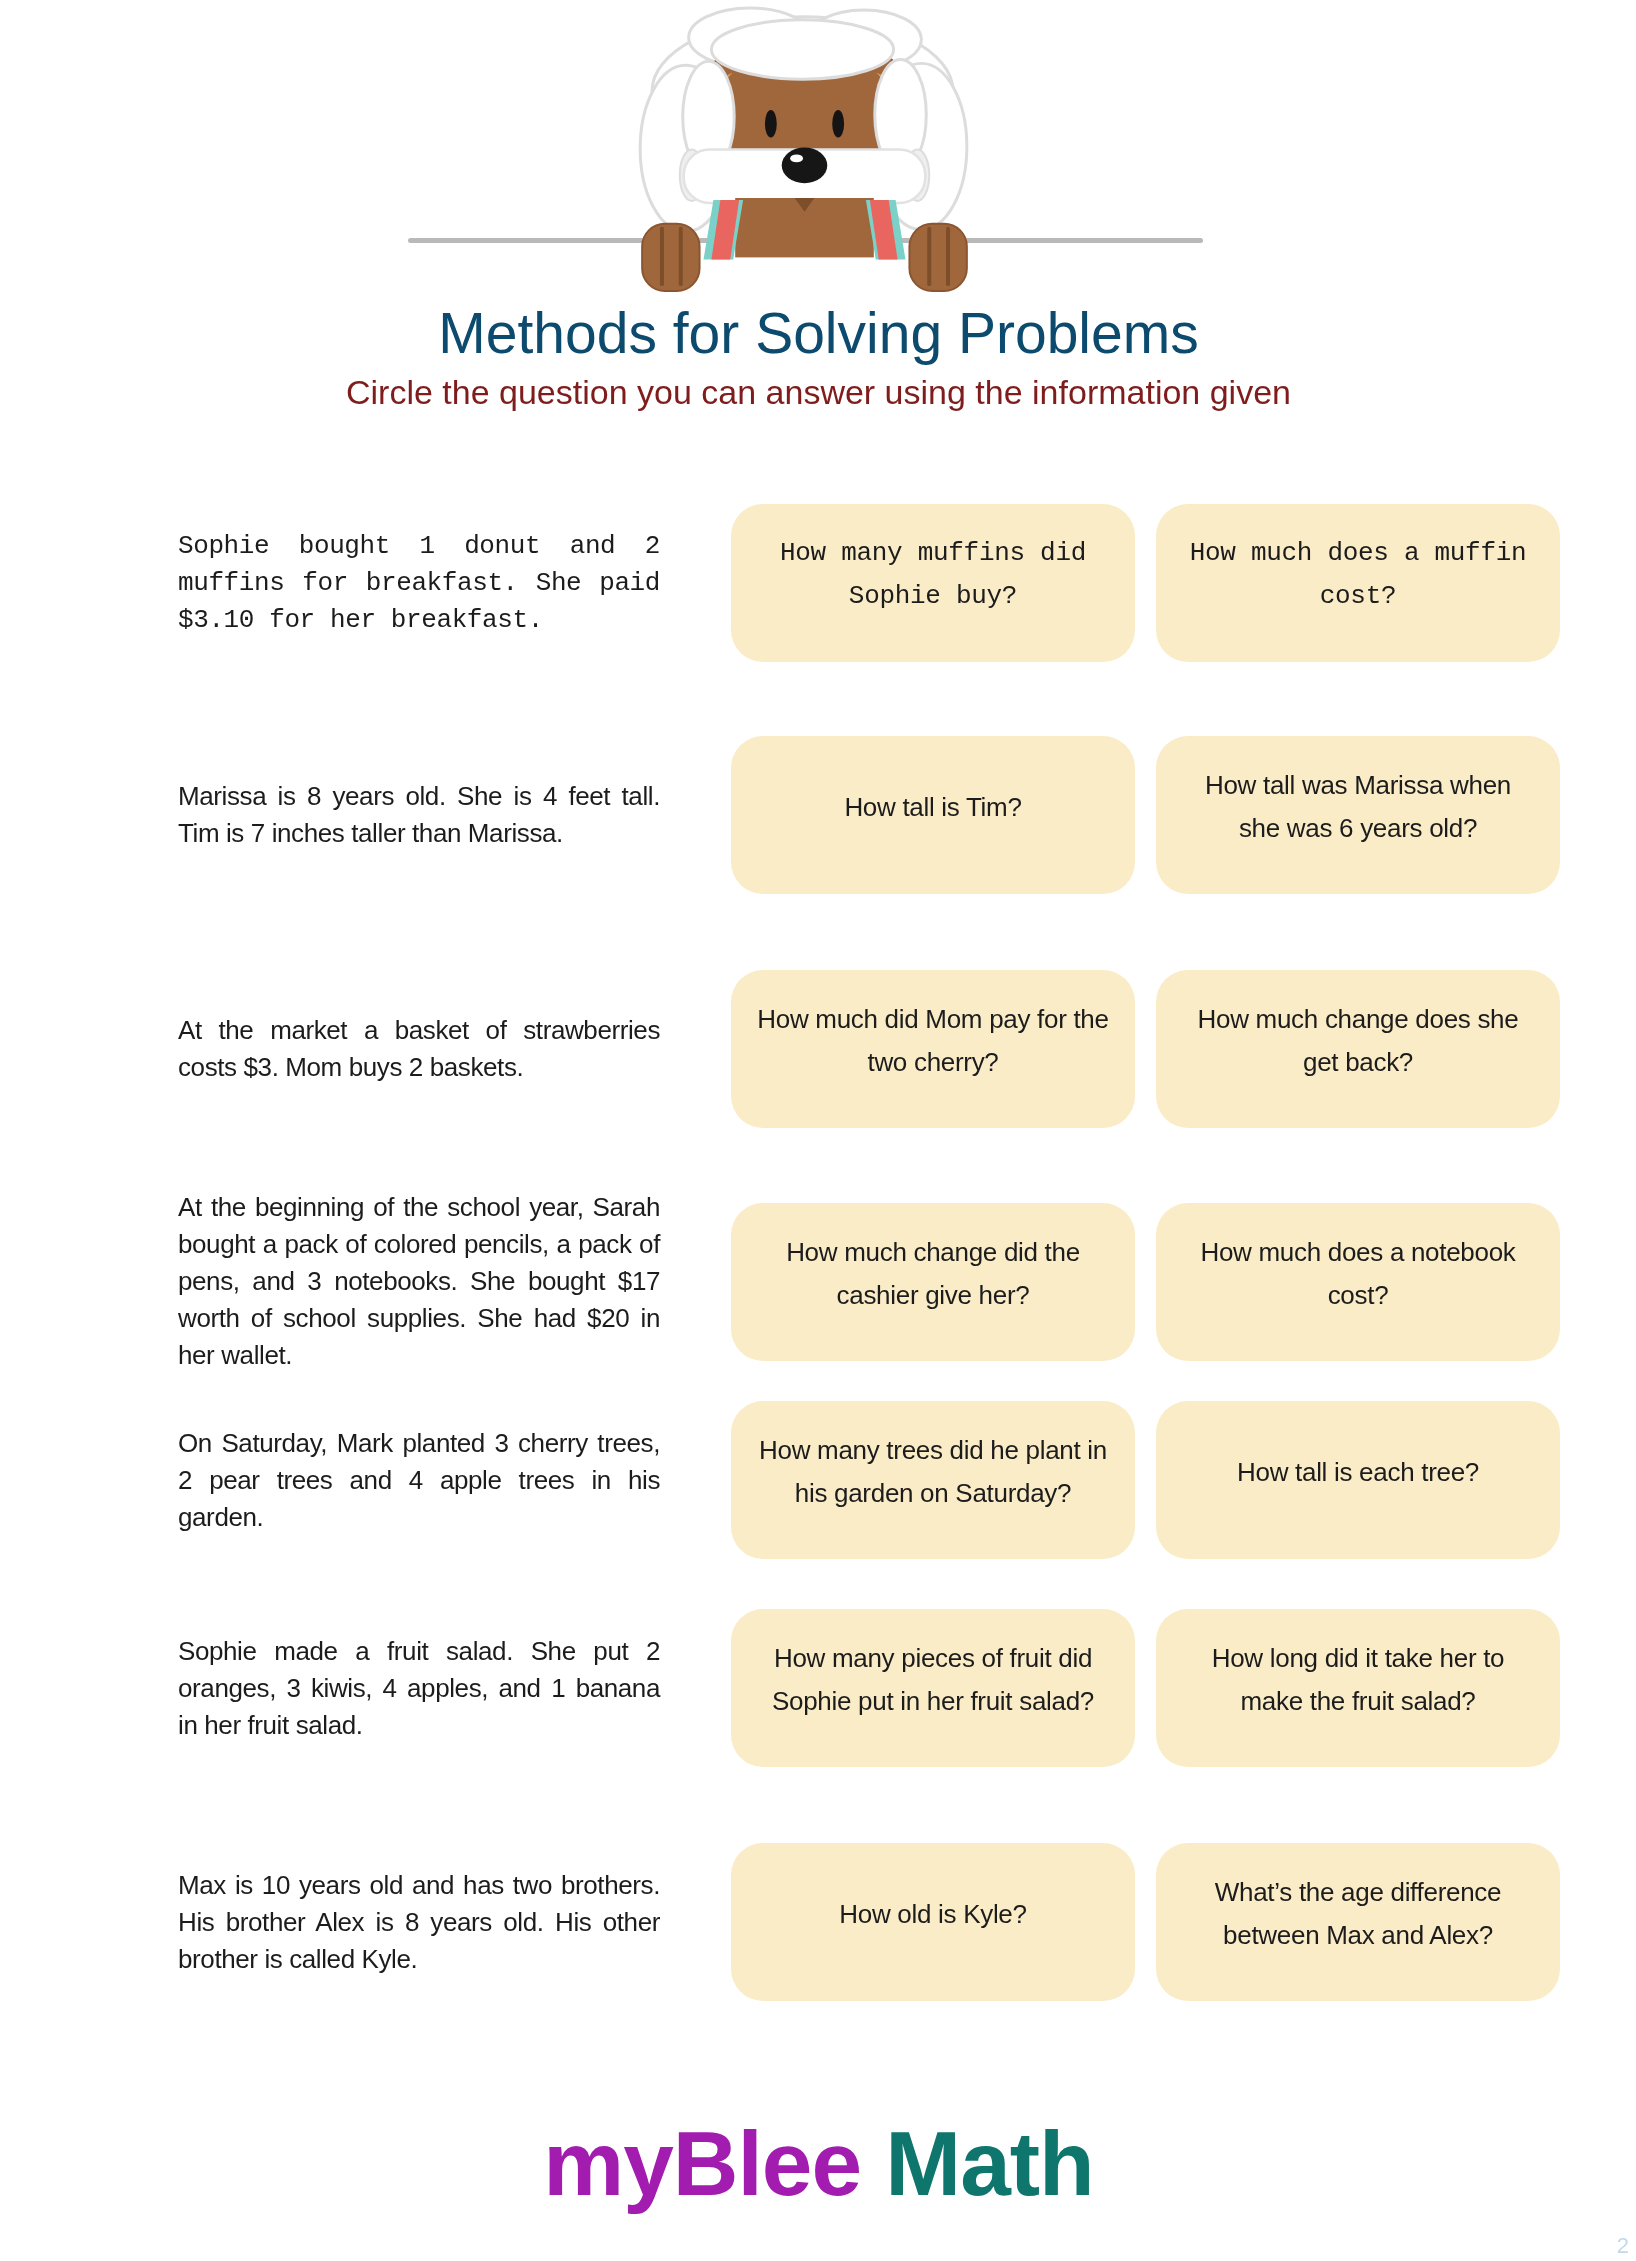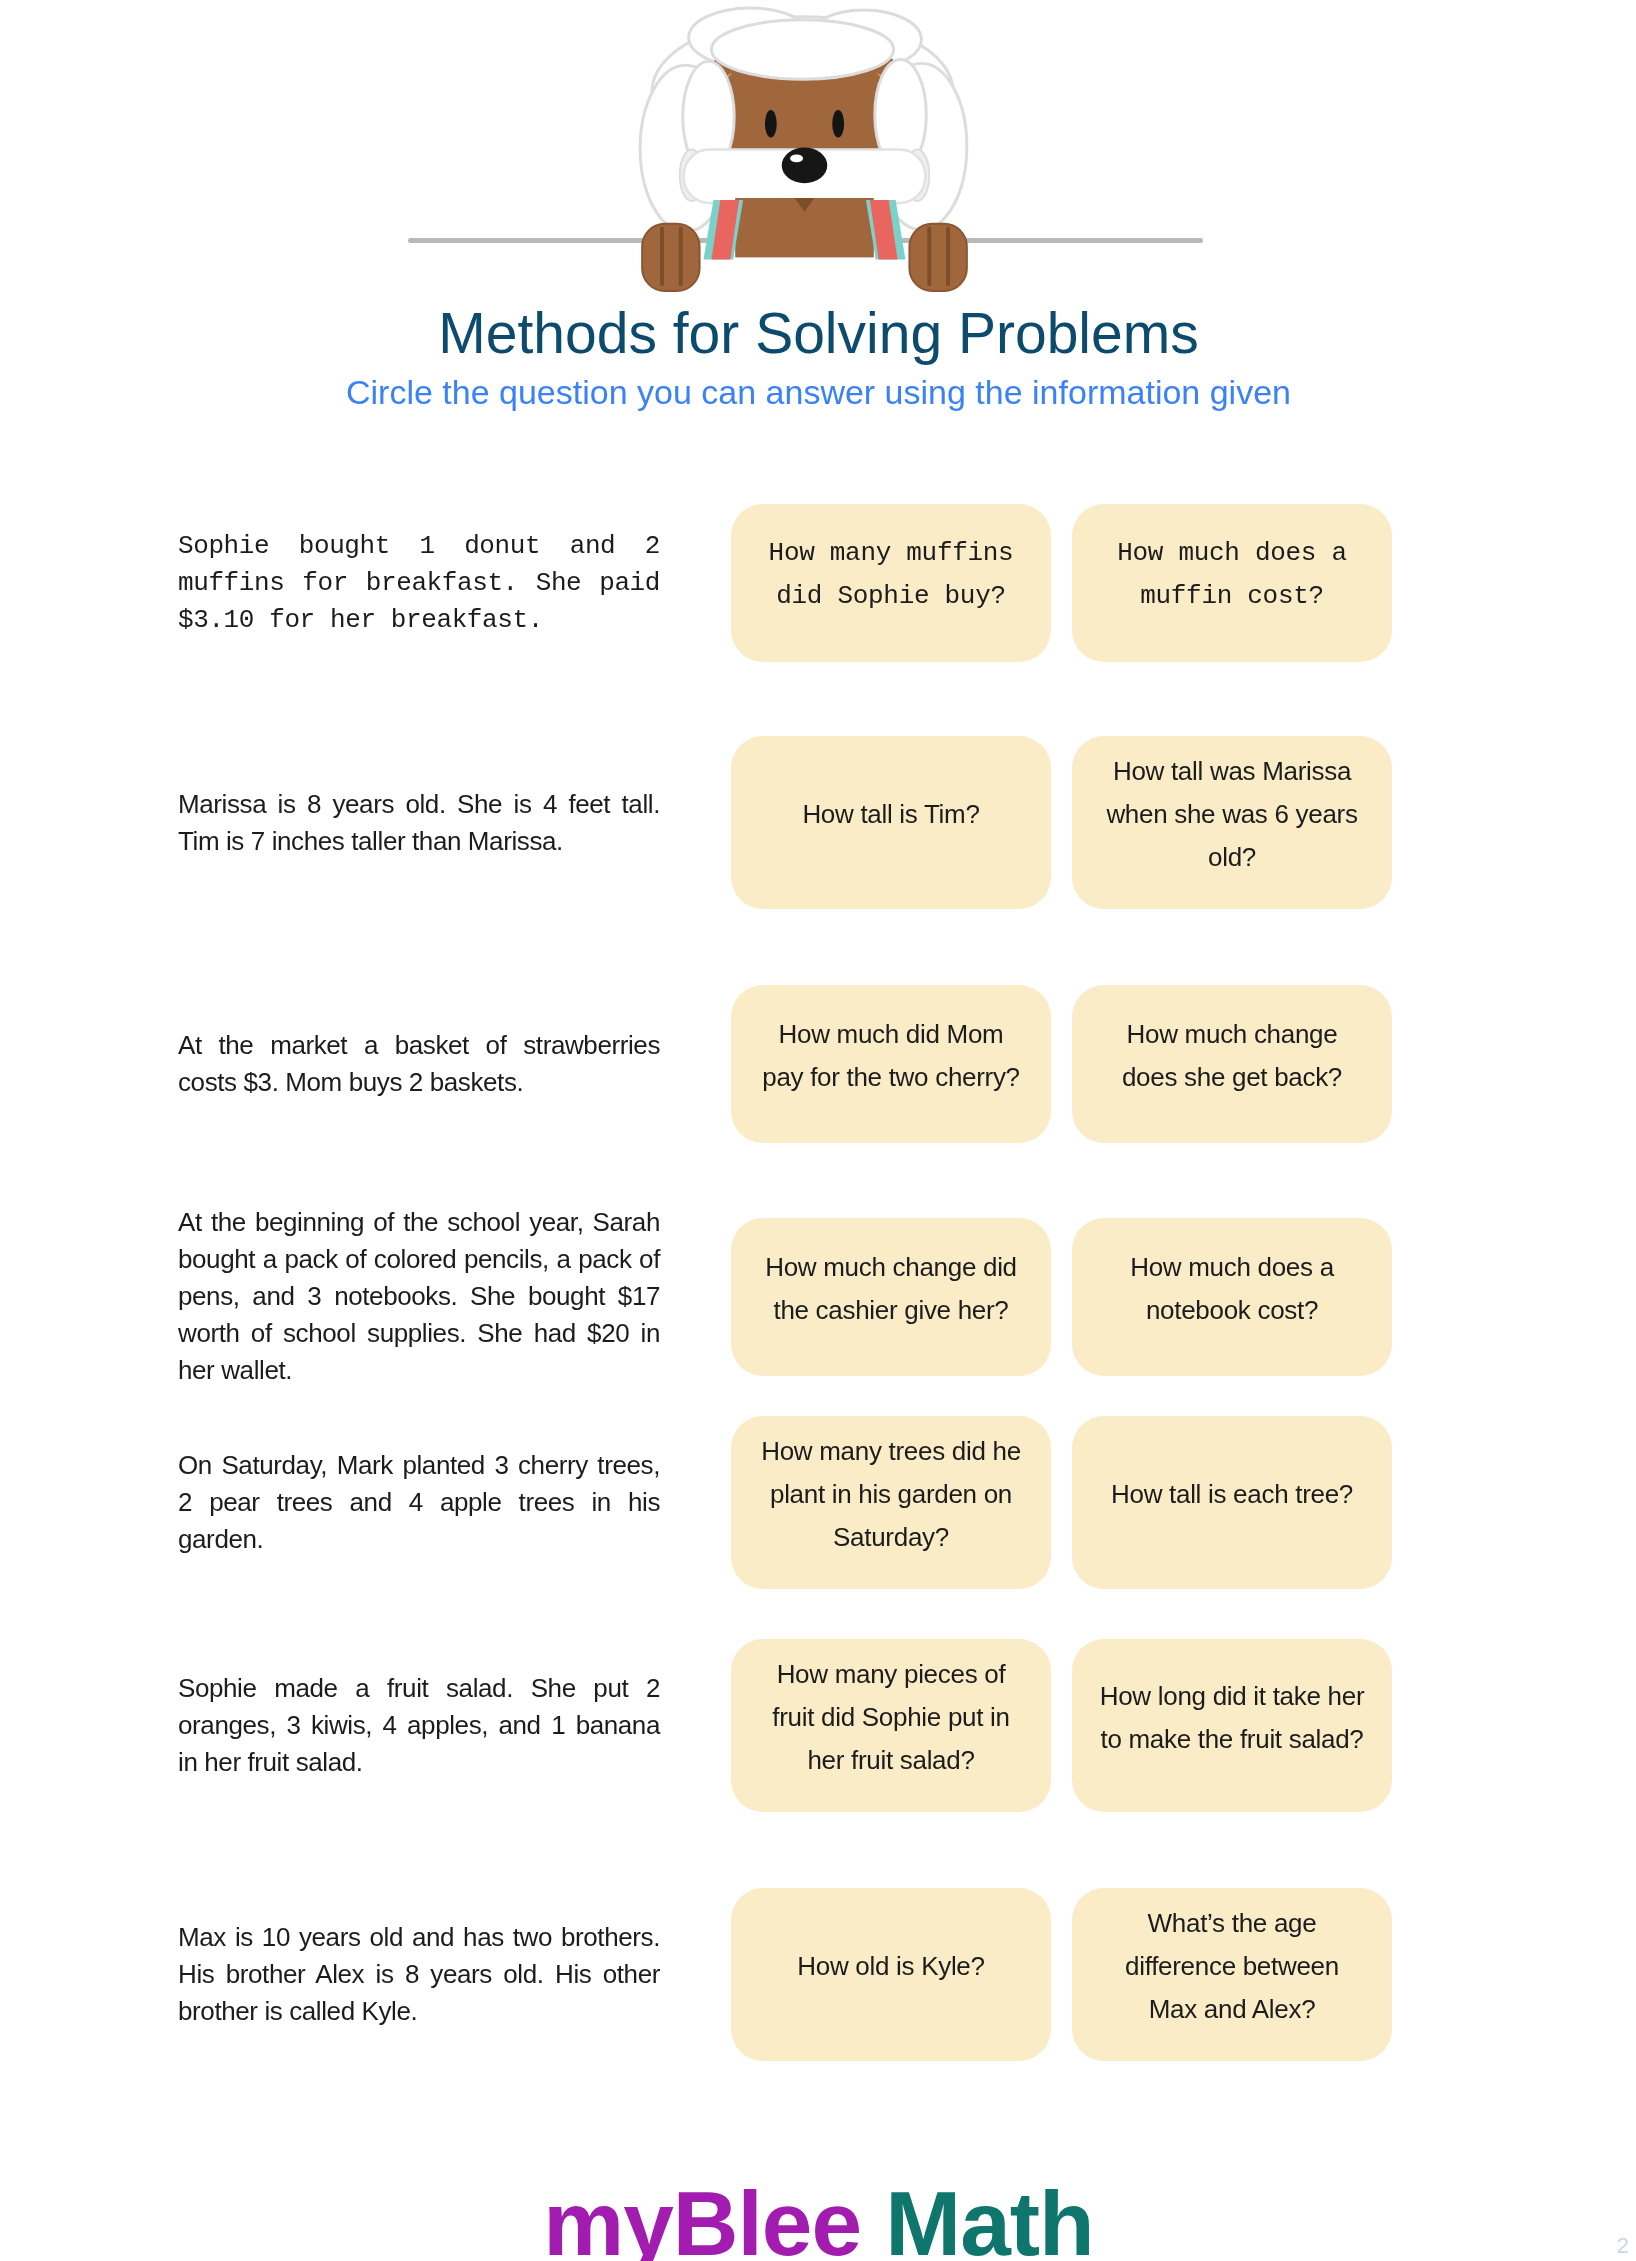--- a/index.html
+++ b/index.html
@@ -18,41 +18,41 @@
     width:795px;height:5px;background:#b9b9b9;border-radius:3px;
   }
   .mascot-svg{position:absolute;left:547px;top:0;width:515px;height:297px;}
   .page-title{
     margin:6px 0 0 0;text-align:center;
     font-size:57px;font-weight:400;line-height:61px;color:#0c4a6e;
     letter-spacing:0px;
   }
   .page-subtitle{
     margin:8px 0 0 0;text-align:center;
-    font-size:34px;font-weight:400;line-height:40px;color:#3b82f6;
+    font-size:34px;font-weight:400;line-height:40px;color:#7f1d1d;
   }
   
   .rows{padding-left:178px;margin-top:92px;}
   .row{display:flex;align-items:center;}
   .row:nth-of-type(1){margin-bottom:74px;font-family:Liberation Mono, monospace;}
   .row:nth-of-type(2){margin-bottom:76px;}
   .row:nth-of-type(3){margin-bottom:61px;}
   .row:nth-of-type(4){margin-bottom:27px;}
   .row:nth-of-type(5){margin-bottom:50px;}
   .row:nth-of-type(6){margin-bottom:76px;}
   .row:nth-of-type(7){margin-bottom:0;}
   .problem{
     width:482px;
     font-size:26px;line-height:37px;letter-spacing:-0.4px;
     text-align:justify;color:#1c1c1c;
   }
   .cards{display:flex;gap:21px;margin-left:71px;}
   .card{
     box-sizing:border-box;
-    width:320px;min-height:158px;
+    width:404px;min-height:158px;
     background:#fbecc8;
     border-radius:32px;
     display:flex;flex-direction:column;justify-content:center;
     padding:14px 26px 30px 26px;
     text-align:center;
     font-size:26px;line-height:43px;letter-spacing:-0.3px;
     color:#1c1c1c;
     cursor:pointer;
   }
   

